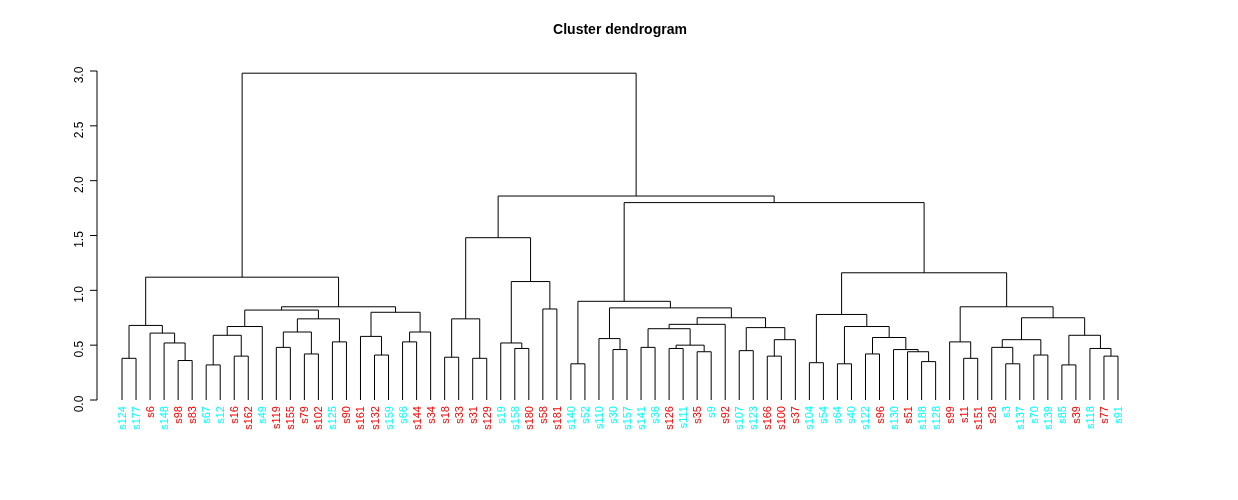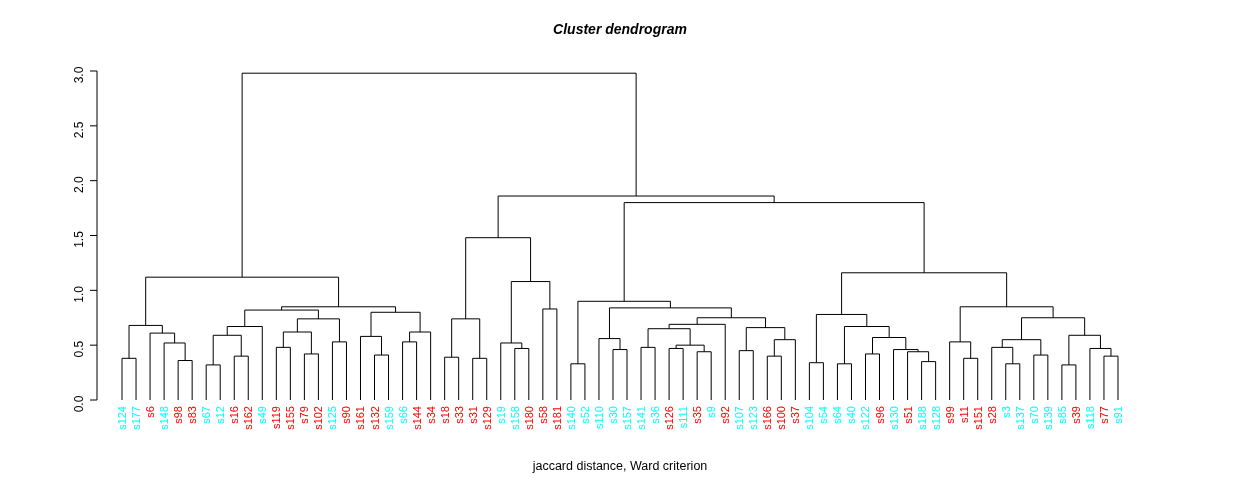--- a/index.html
+++ b/index.html
@@ -5,21 +5,21 @@
   html,body{margin:0;padding:0;background:#ffffff;}
   .figure{
     position:relative;
     width:1238px;height:500px;
     background:#ffffff;
     font-family:"Liberation Sans",sans-serif;
     overflow:hidden;
   }
   .chart-title{
     position:absolute;left:115px;width:1010px;top:21px;
-    text-align:center;font-size:14px;font-weight:bold;color:#000;font-style:italic;
+    text-align:center;font-size:14px;font-weight:bold;color:#000;
   }
   .x-caption{
     position:absolute;left:115px;width:1010px;top:459px;
     text-align:center;font-size:12.5px;color:#000;
   }
   svg{position:absolute;left:0;top:0;}
 </style>
 </head>
 <body>
 
@@ -320,14 +320,13 @@
       <line x1="624.1644965277778" y1="301.3" x2="624.1644965277778" y2="202.6" stroke="#000000" stroke-width="1"></line>
       <line x1="924.1178385416667" y1="272.7866666666667" x2="924.1178385416667" y2="202.6" stroke="#000000" stroke-width="1"></line>
       <line x1="624.1644965277778" y1="202.6" x2="924.1178385416667" y2="202.6" stroke="#000000" stroke-width="1"></line>
       <line x1="498.1336805555556" y1="237.69333333333333" x2="498.1336805555556" y2="196.01999999999998" stroke="#000000" stroke-width="1"></line>
       <line x1="774.1411675347223" y1="202.6" x2="774.1411675347223" y2="196.01999999999998" stroke="#000000" stroke-width="1"></line>
       <line x1="498.1336805555556" y1="196.01999999999998" x2="774.1411675347223" y2="196.01999999999998" stroke="#000000" stroke-width="1"></line>
       <line x1="242.12673611111114" y1="277.1733333333333" x2="242.12673611111114" y2="73.19333333333333" stroke="#000000" stroke-width="1"></line>
       <line x1="636.1374240451389" y1="196.01999999999998" x2="636.1374240451389" y2="73.19333333333333" stroke="#000000" stroke-width="1"></line>
       <line x1="242.12673611111114" y1="73.19333333333333" x2="636.1374240451389" y2="73.19333333333333" stroke="#000000" stroke-width="1"></line>
     </svg>
-  <div class="x-caption">jaccard distance, Ward criterion</div>
 </div>
 
 </body></html>

